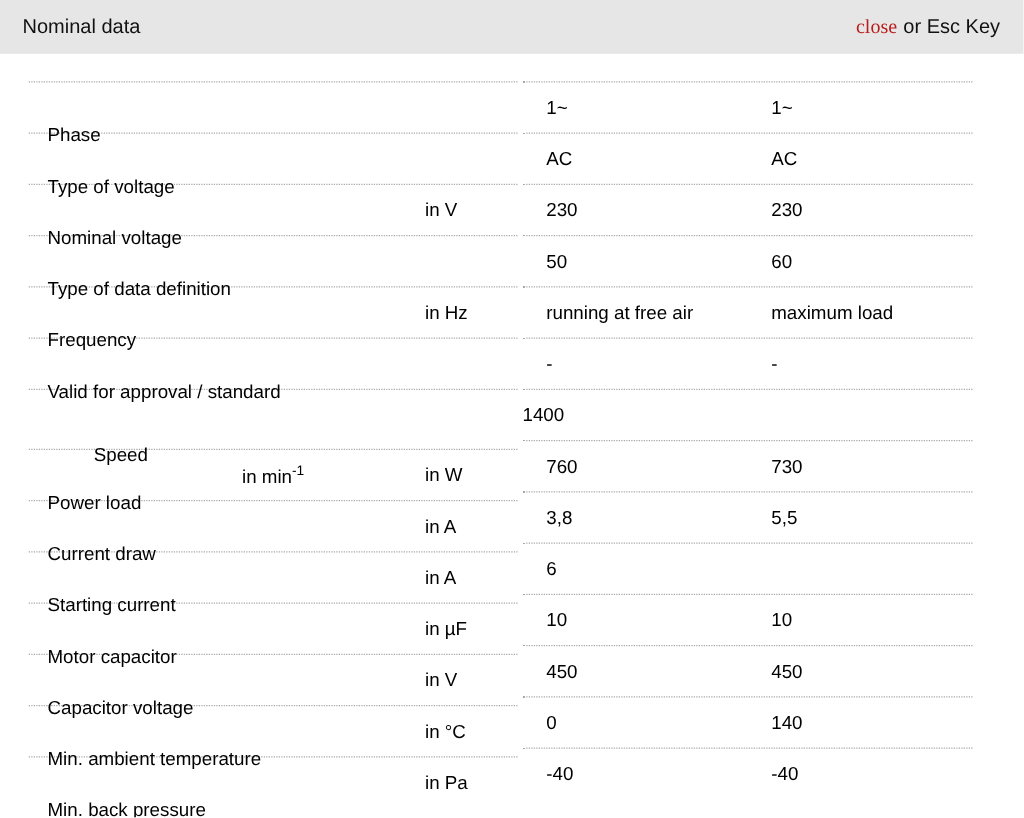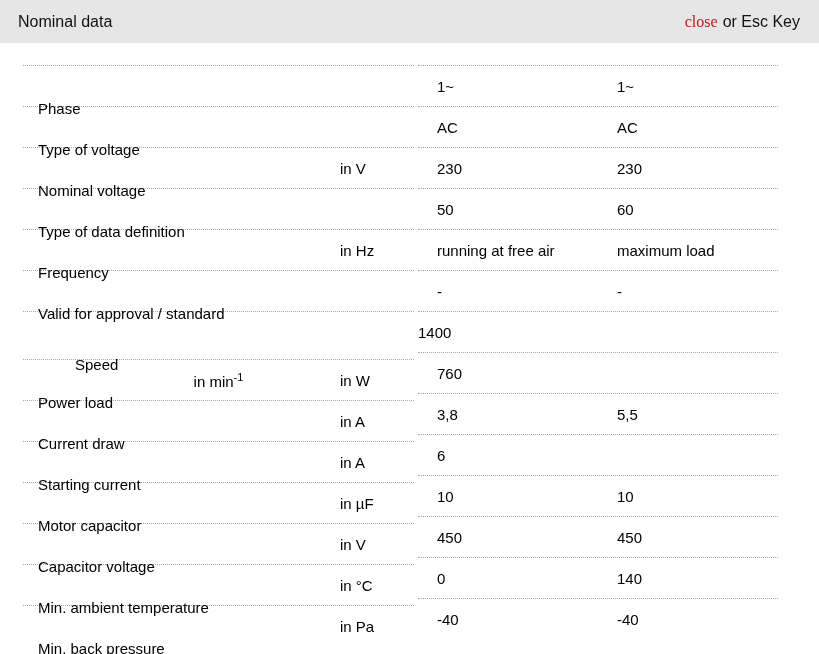--- a/index.html
+++ b/index.html
@@ -189,20 +189,21 @@
       </div>
       <div class="rrow">
         <span class="v1">-</span>
         <span class="v2">-</span>
       </div>
       <div class="rrow">
         <span class="v2">1400</span>
       </div>
       <div class="rrow">
         <span class="v1">760</span>
+        <span class="v2">730</span>
       </div>
       <div class="rrow">
         <span class="v1">3,8</span>
         <span class="v2">5,5</span>
       </div>
       <div class="rrow">
         <span class="v1">6</span>
       </div>
       <div class="rrow">
         <span class="v1">10</span>

